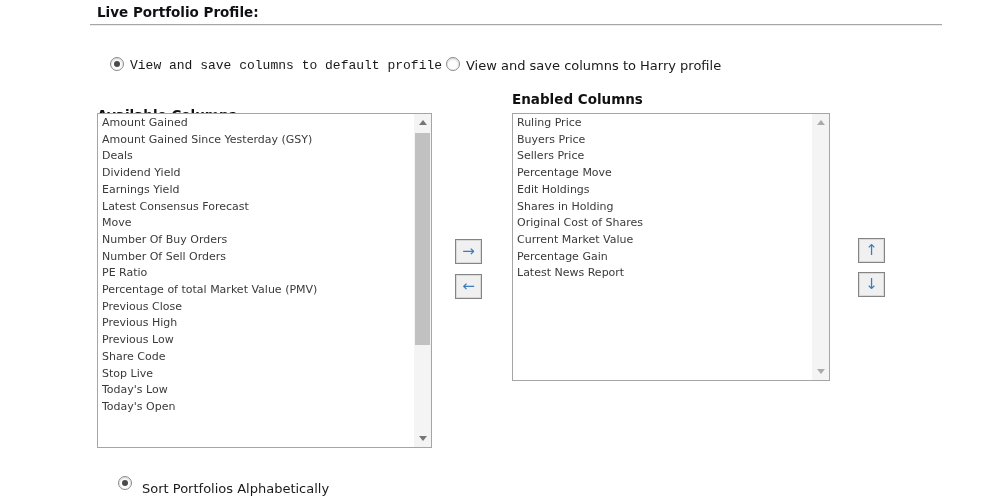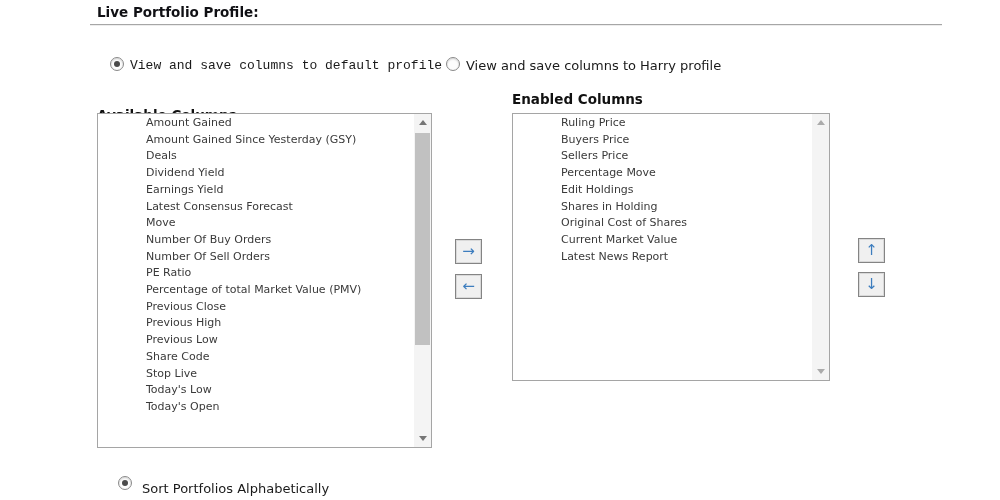--- a/index.html
+++ b/index.html
@@ -16,21 +16,21 @@
   .radio.checked::after { content:""; position:absolute; left:3px; top:3px;
            width:6px; height:6px; border-radius:50%; background:#4a4a4a; display:block; position:absolute; }
   .radio { position:absolute; }
   .radio-label { font-size:13px; color:#1a1a1a; white-space:nowrap; }
 
   .list-header { font-size:13.5px; font-weight:bold; color:#111; }
 
   .listbox { background:#ffffff; border:1px solid #a5a5a5; overflow:hidden; }
   .list-items { position:absolute; left:0; top:1px; right:17px; bottom:0; overflow:hidden; }
   .list-item { font-size:11px; line-height:16.7px; color:#3a3a3a; padding-left:4px;
-               white-space:nowrap; cursor:default;margin-left:44px; }
+               white-space:nowrap; cursor:default; }
 
   .sb { position:absolute; top:0; right:0; bottom:0; width:17px; background:#f4f4f4; }
   .sb-btn { position:absolute; left:0; width:17px; height:17px; background:#f4f4f4;
             display:flex; align-items:center; justify-content:center; }
   .sb-btn.up { top:0; } .sb-btn.down { bottom:0; }
   .tri-up { width:0; height:0; border-left:4px solid transparent; border-right:4px solid transparent;
             border-bottom:5px solid #767676; }
   .tri-down { width:0; height:0; border-left:4px solid transparent; border-right:4px solid transparent;
             border-top:5px solid #767676; }
   .sb.disabled .tri-up { border-bottom-color:#ababab; }
@@ -98,20 +98,21 @@
   <div class="list-items">
 
   <div class="list-item">Ruling Price</div>
       <div class="list-item">Buyers Price</div>
       <div class="list-item">Sellers Price</div>
       <div class="list-item">Percentage Move</div>
       <div class="list-item">Edit Holdings</div>
       <div class="list-item">Shares in Holding</div>
       <div class="list-item">Original Cost of Shares</div>
       <div class="list-item">Current Market Value</div>
+      <div class="list-item">Percentage Gain</div>
       <div class="list-item">Latest News Report</div>
     </div>
   <div class="sb disabled">
     <div class="sb-btn up">
       <div class="tri-up"></div>
     </div>
     <div class="sb-btn down">
       <div class="tri-down"></div>
     </div>
   </div>

